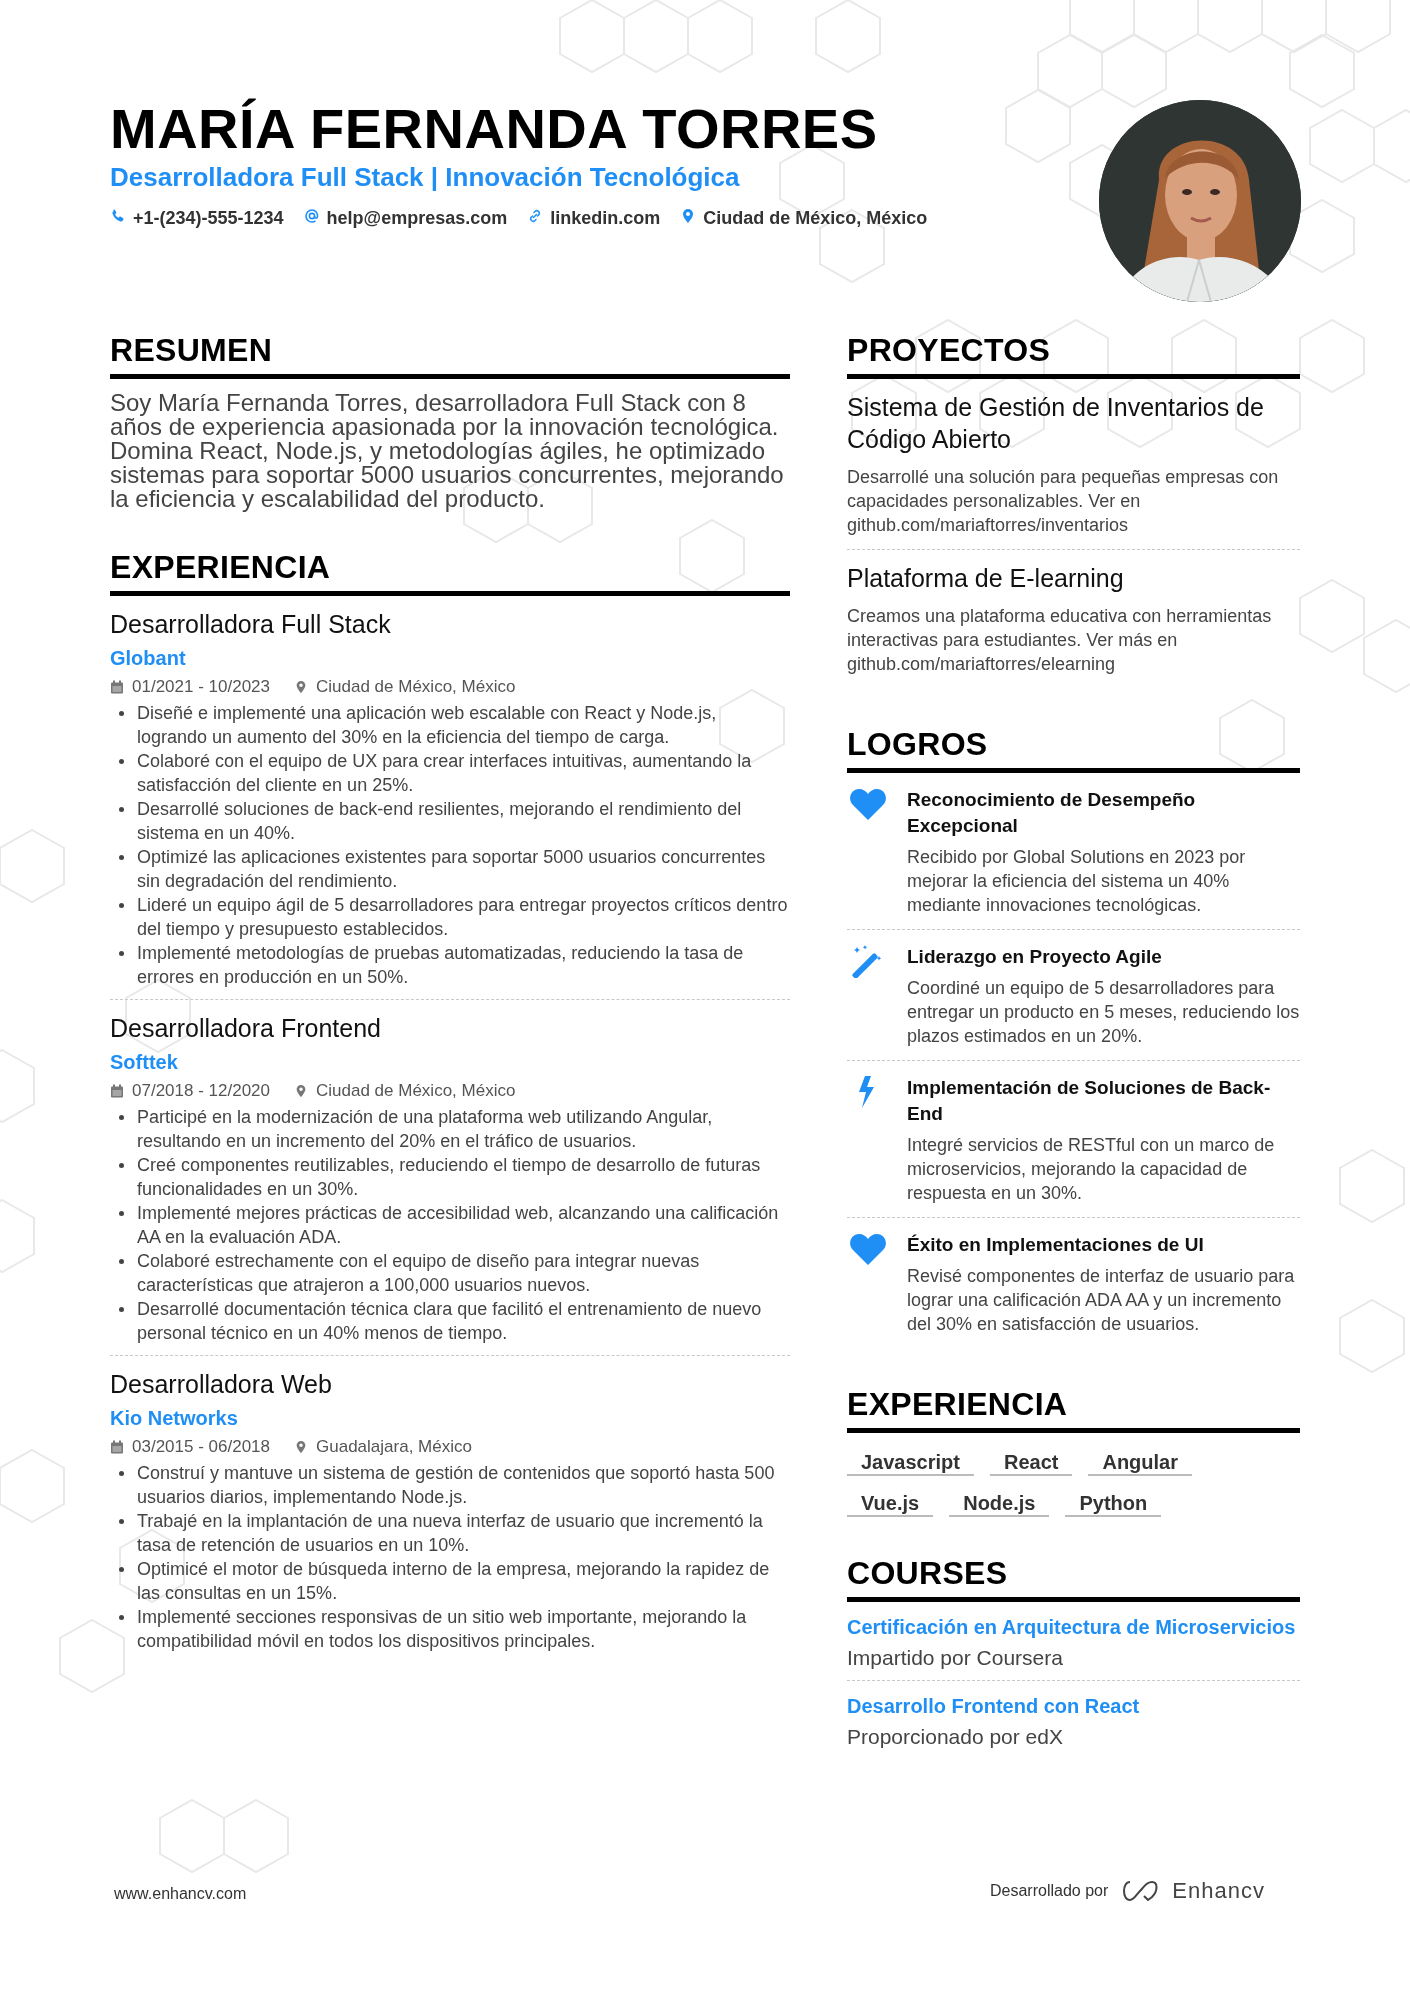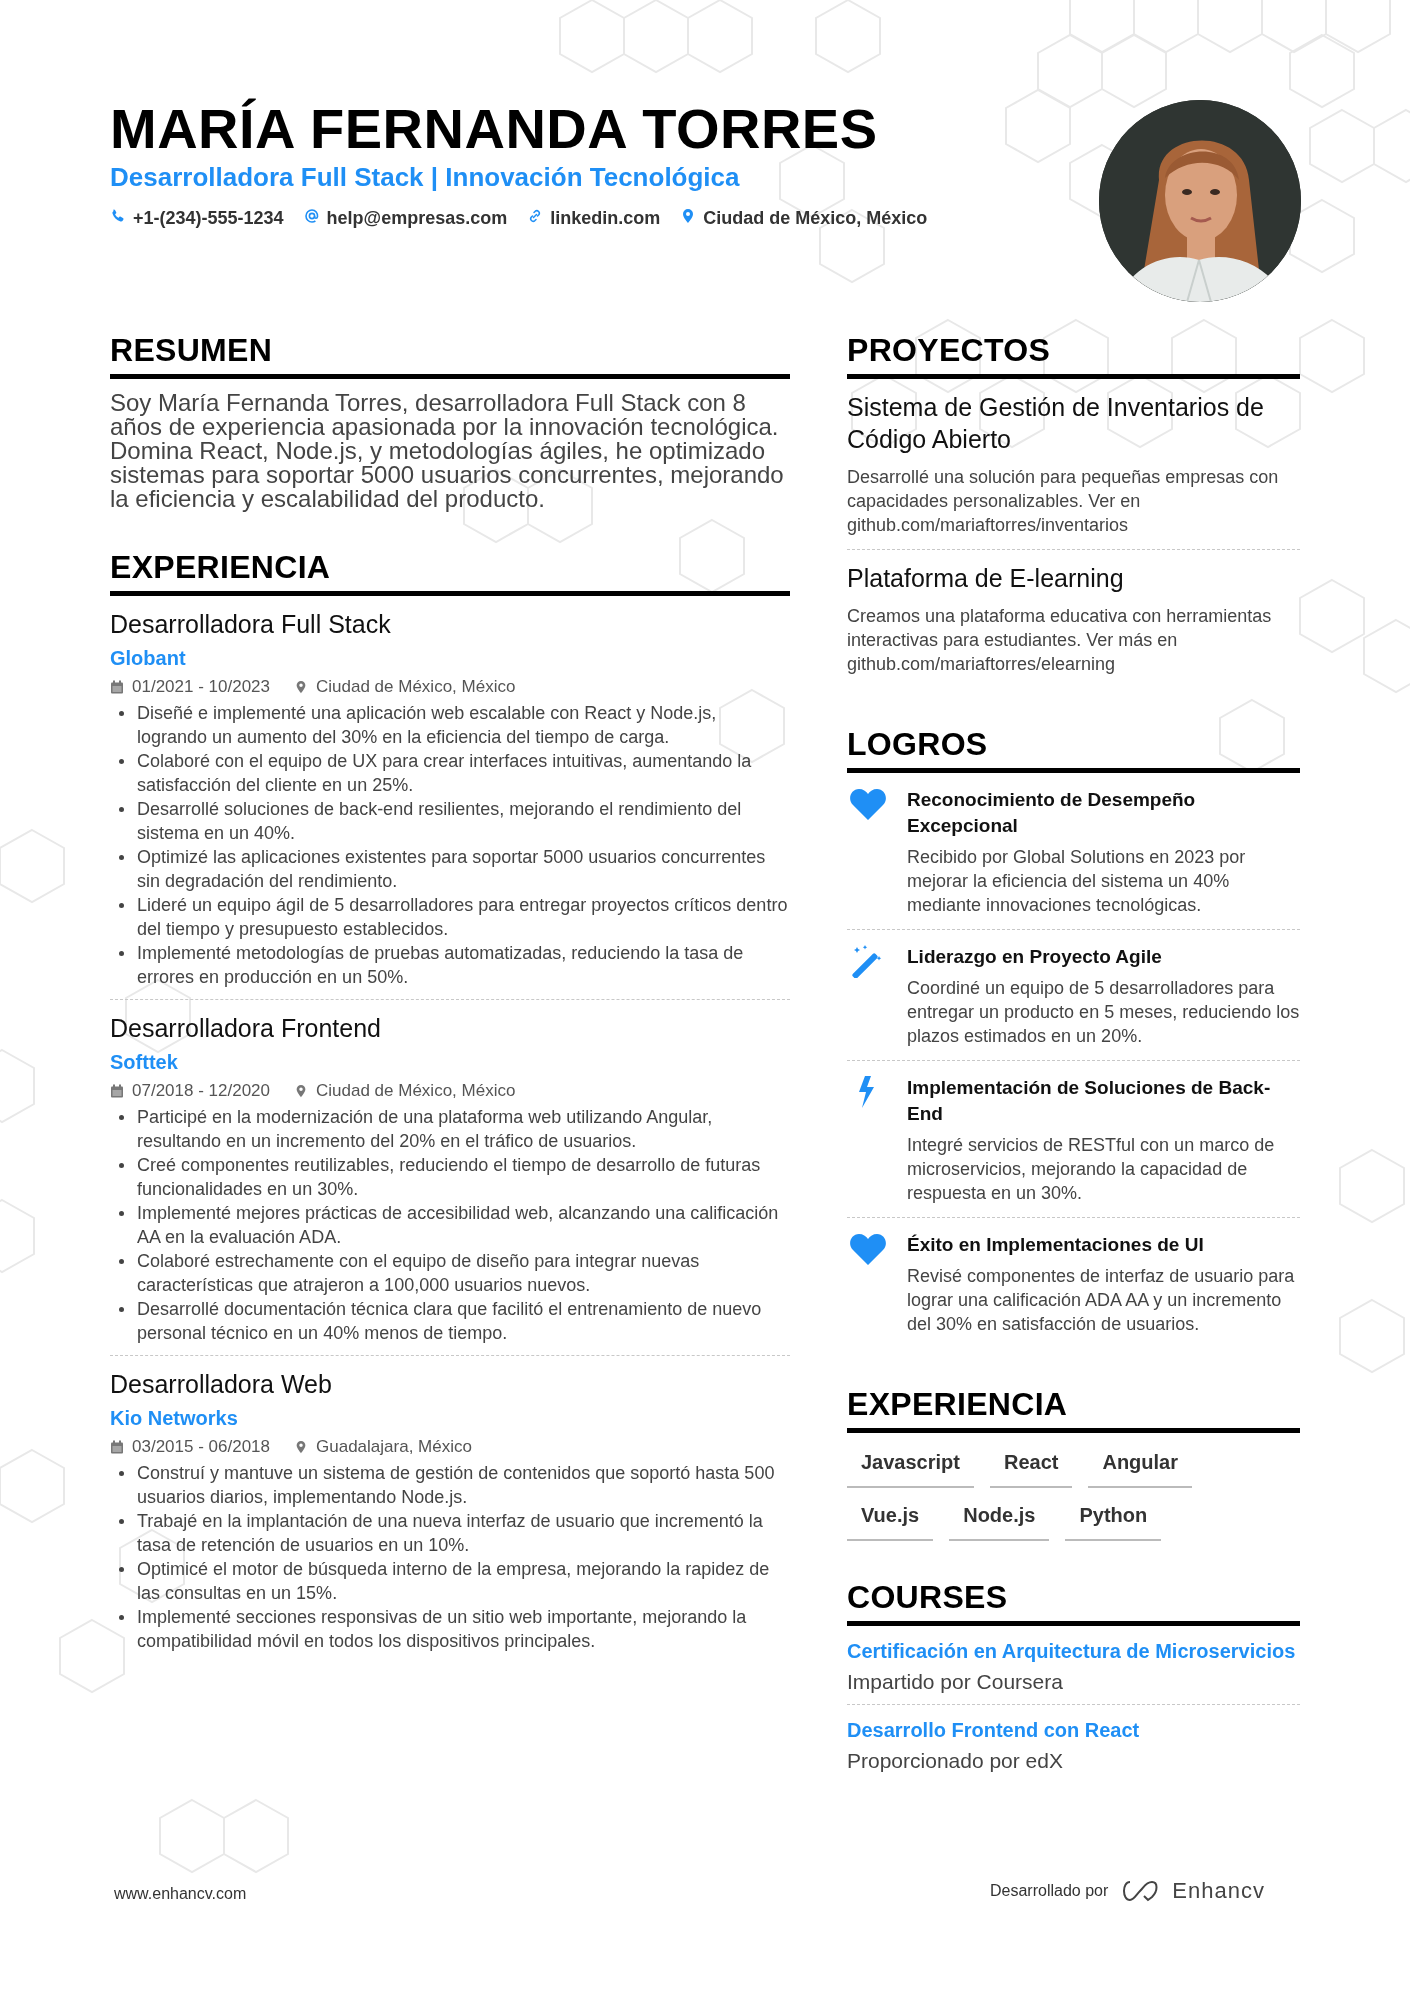--- a/index.html
+++ b/index.html
@@ -42,21 +42,21 @@
 
   .ach { display: flex; padding: 14px 0 12px 0; border-bottom: 1px dashed #c8c8c8; }
   .ach:last-child { border-bottom: none; }
   .ach-icon { width: 60px; flex: none; padding-left: 2px; }
   .ach-icon svg { width: 38px; height: 34px; }
   .ach-body { flex: 1; }
   .ach-title { font-size: 19px; font-weight: 700; color: #111; line-height: 26px; }
   .ach-desc { font-size: 18px; line-height: 24px; color: #444; margin-top: 6px; }
 
   .skills { display: flex; flex-wrap: wrap; gap: 16px 16px; margin-top: 18px; width: 400px; }
-  .skill { font-size: 20px; font-weight: 700; color: #333; padding: 0 14px 12px 14px; border-bottom: 2px solid #bbb; }
+  .skill { font-size: 20px; font-weight: 700; color: #333; padding: 0 14px 0 14px; border-bottom: 2px solid #bbb; }
 
   .course { padding: 12px 0 10px 0; border-bottom: 1px dashed #c8c8c8; }
   .course:last-child { border-bottom: none; }
   .course-title { font-size: 20px; font-weight: 700; color: #1f8ff5; line-height: 26px; }
   .course-provider { font-size: 21px; color: #444; margin-top: 6px; line-height: 24px; }
 
   .footer-left { position: absolute; left: 114px; top: 1885px; font-size: 16px; color: #333; }
   .footer-right { position: absolute; left: 990px; top: 1878px; display: flex; align-items: center; gap: 10px; font-size: 16px; color: #333; }
   .footer-brand { font-size: 22px; color: #444; letter-spacing: 1px; }
 </style>

